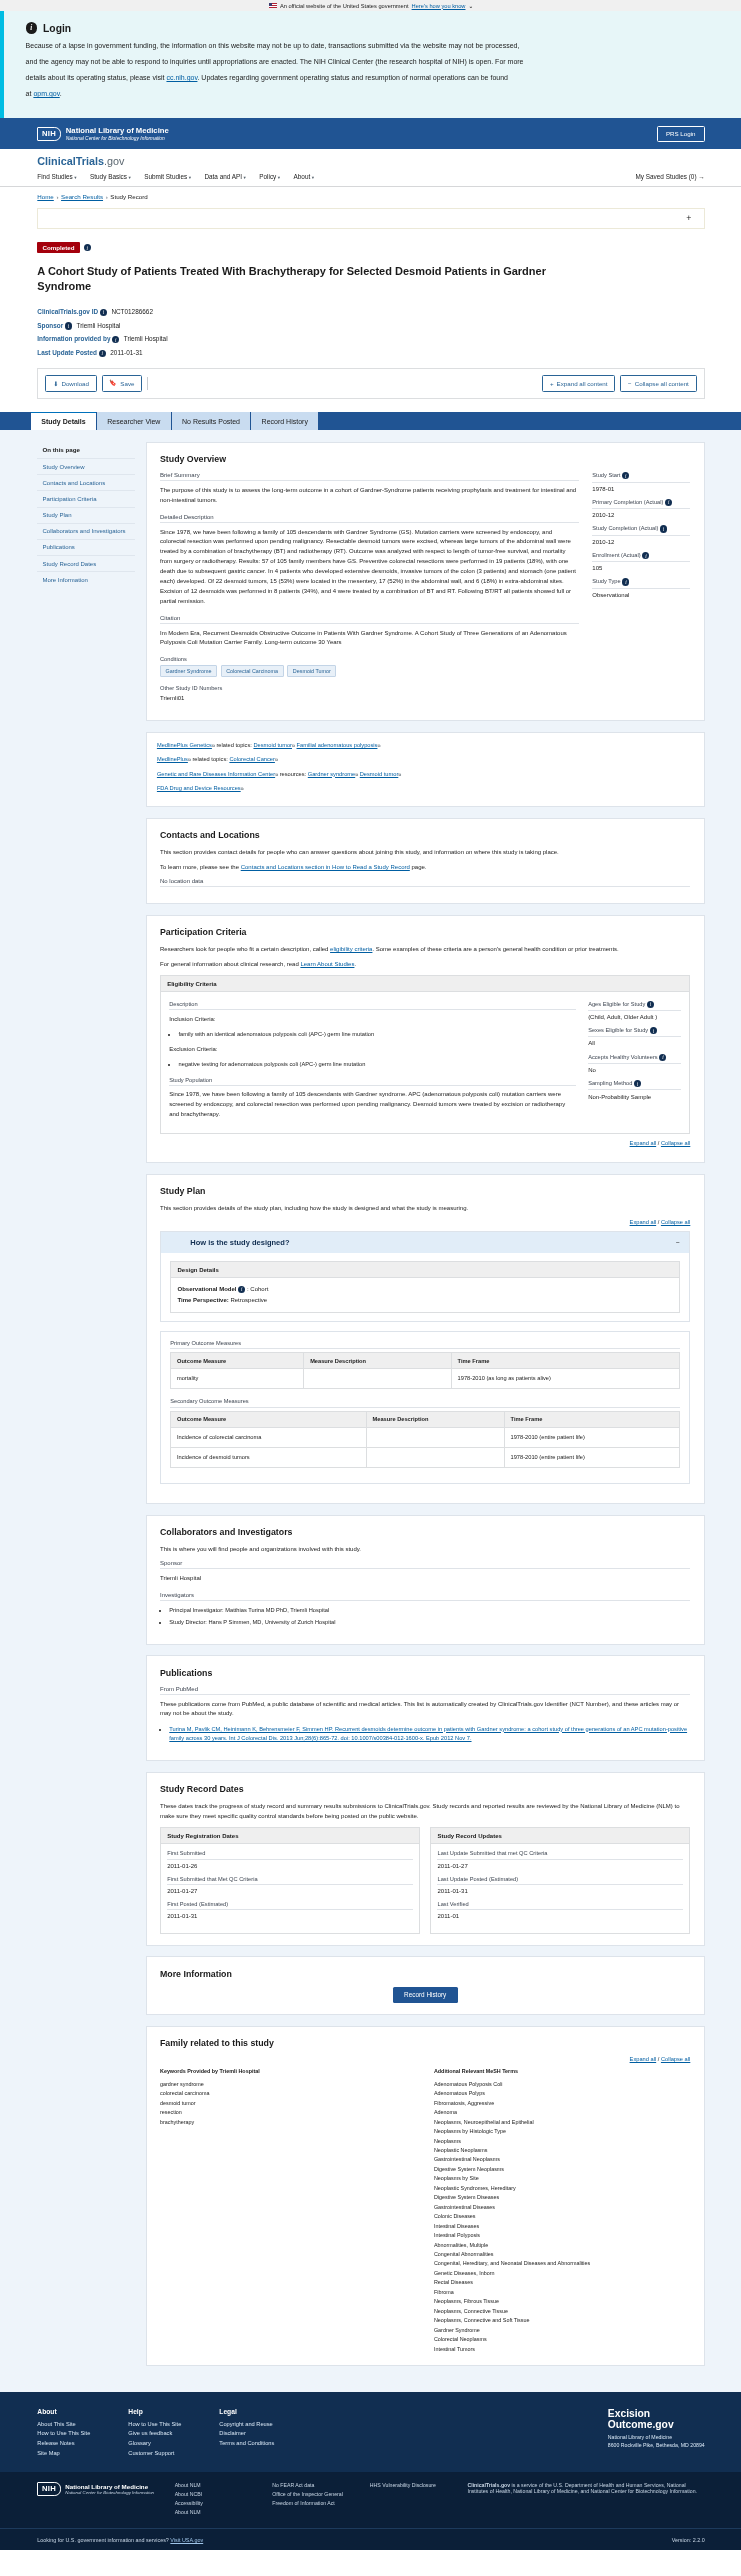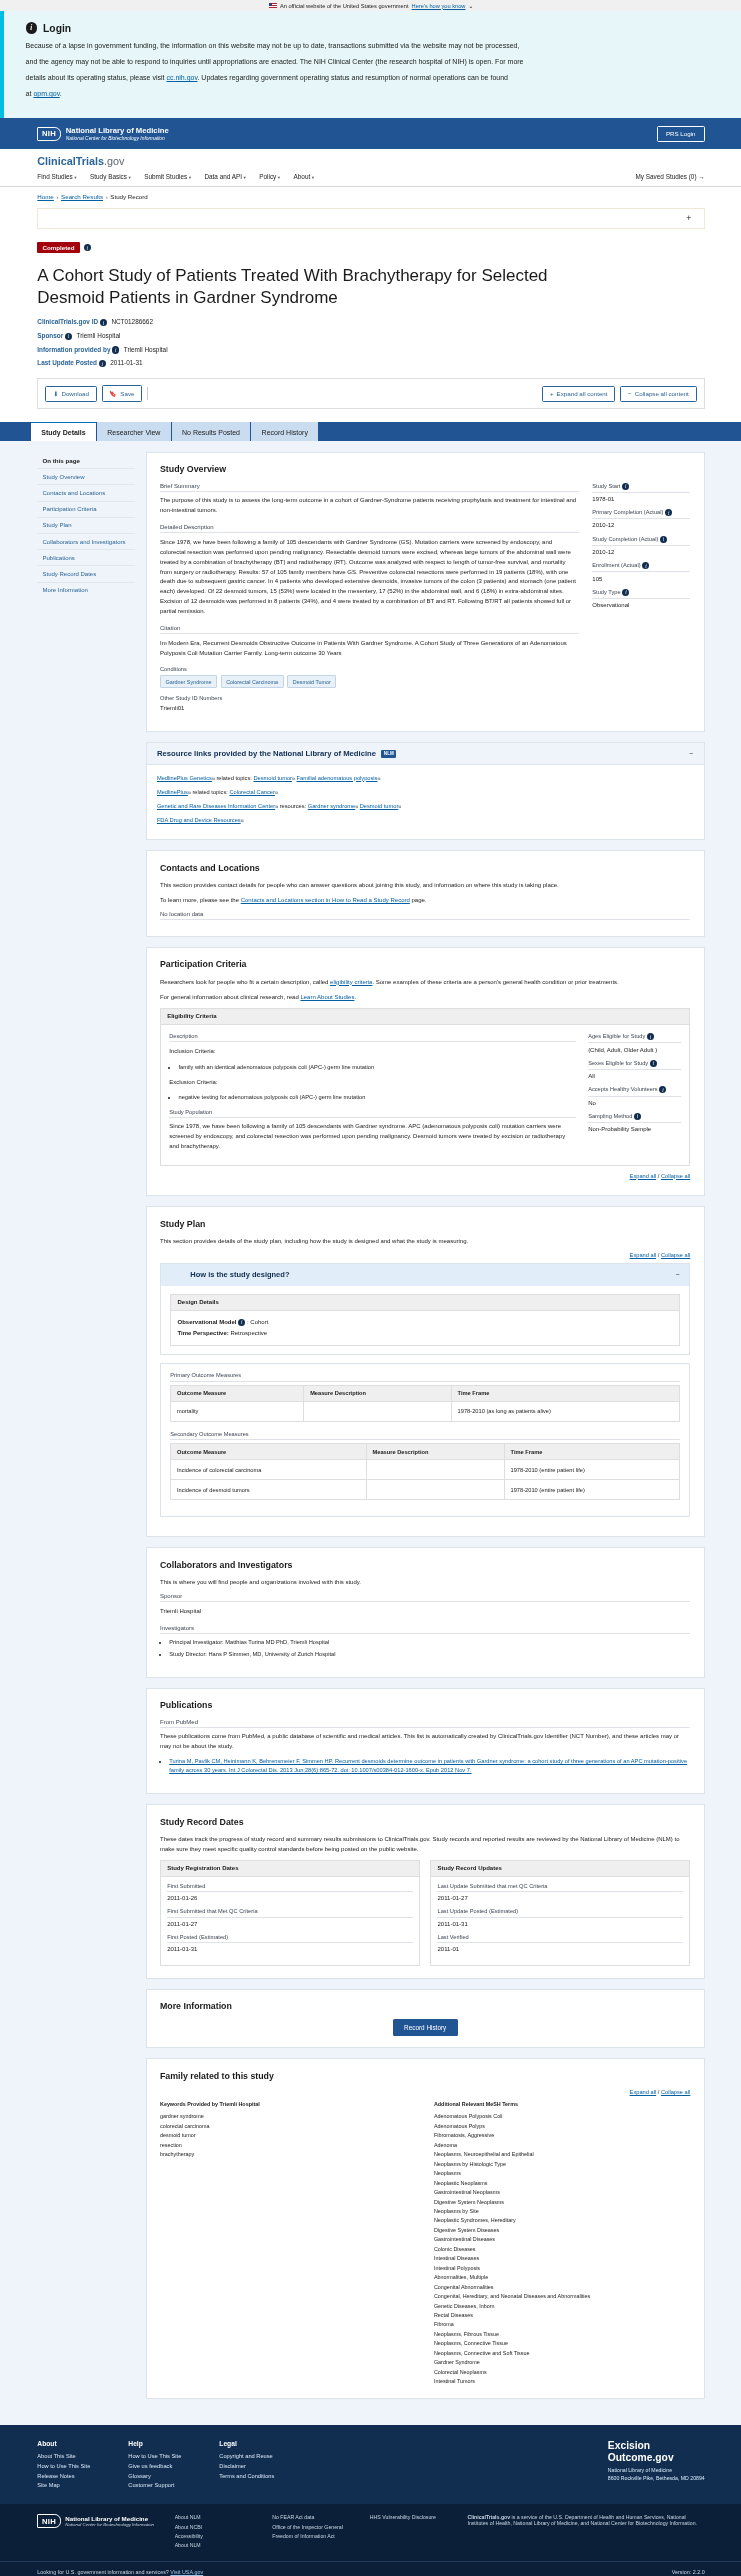--- a/index.html
+++ b/index.html
@@ -59,21 +59,21 @@
   .warn-icon{width:15.5px;height:14.4px;flex:0 0 auto;position:relative;}
   .warn-icon::before{content:"";position:absolute;left:0;top:0;width:0;height:0;border-left:7.7px solid transparent;border-right:7.7px solid transparent;border-bottom:14.4px solid #ffbe2e;}
   .warn-icon::after{content:"!";position:absolute;left:6.2px;top:4.6px;color:#fff;font-weight:bold;font-size:6.7px;}
   .disclaimer-txt .d1{font-size:7.5px;font-weight:bold;margin-bottom:4.1px;}
   .disclaimer-txt .d2{font-size:6.2px;color:#3d4551;}
   .disclaimer .plus{position:absolute;right:12.4px;top:50%;transform:translateY(-50%);font-size:8.8px;color:#1b1b1b;cursor:pointer;}
 
   .badge-row{display:flex;align-items:center;gap:4.1px;margin-bottom:11.3px;}
   .badge{background:#a4000c;color:#fff;font-size:6.2px;font-weight:bold;padding:2.1px 5.2px;border-radius:1px;}
   .i-dot{width:7.2px;height:7.2px;border-radius:50%;background:#112e51;color:#fff;font-size:5.2px;display:inline-flex;align-items:center;justify-content:center;font-family:"Liberation Serif",serif;font-style:italic;vertical-align:middle;}
-  .study-title{font-size:17px;font-weight:normal;line-height:1.35;max-width:515px;margin-bottom:8px;}
+  .study-title{font-size:11px;font-weight:bold;line-height:1.35;max-width:515px;margin-bottom:14px;}
   .meta-row{font-size:6.4px;margin-bottom:5.7px;}
   .meta-label{color:#2a6496;font-weight:bold;}
   .meta-val{color:#1b1b1b;margin-left:2.6px;}
 
   .actionbar{border:0.5px solid #dcdee0;display:flex;align-items:center;justify-content:space-between;padding:5.7px 7.2px;margin:11.3px 0 13.4px;}
   .actionbar-left{display:flex;align-items:center;gap:5.2px;}
   .btn-out{border:0.5px solid #2a6496;color:#2a6496;background:#fff;padding:3.6px 6.7px;font-size:6.2px;border-radius:1.5px;cursor:pointer;display:inline-flex;align-items:center;gap:3.1px;font-family:inherit;}
   .vline{width:0.5px;height:13.4px;background:#c9cdd1;}
 
   
@@ -344,27 +344,20 @@
           </div>
           <div class="ov-field">
             <div class="ov-key"><span>Study Type</span> <span class="i-dot">i</span></div>
             <div class="ov-val">Observational</div>
           </div>
         </div>
       </div>
     </div>
 
     <div class="nlm-card">
-      <div class="nlm-head">
-        <div class="t">
-          <span>Resource links provided by the National Library of Medicine</span>
-          <span class="nlm-badge">NLM</span>
-        </div>
-        <span>−</span>
-      </div>
       <div class="nlm-body">
         <div class="nlm-line">
           <a href="#">MedlinePlus Genetics</a><span class="ext">⧉</span><span> related topics: </span><a href="#">Desmoid tumor</a><span class="ext">⧉</span><span>  </span><a href="#">Familial adenomatous polyposis</a><span class="ext">⧉</span>
         </div>
         <div class="nlm-line">
           <a href="#">MedlinePlus</a><span class="ext">⧉</span><span> related topics: </span><a href="#">Colorectal Cancer</a><span class="ext">⧉</span>
         </div>
         <div class="nlm-line">
           <a href="#">Genetic and Rare Diseases Information Center</a><span class="ext">⧉</span><span> resources: </span><a href="#">Gardner syndrome</a><span class="ext">⧉</span><span>  </span><a href="#">Desmoid tumor</a><span class="ext">⧉</span>
         </div>

